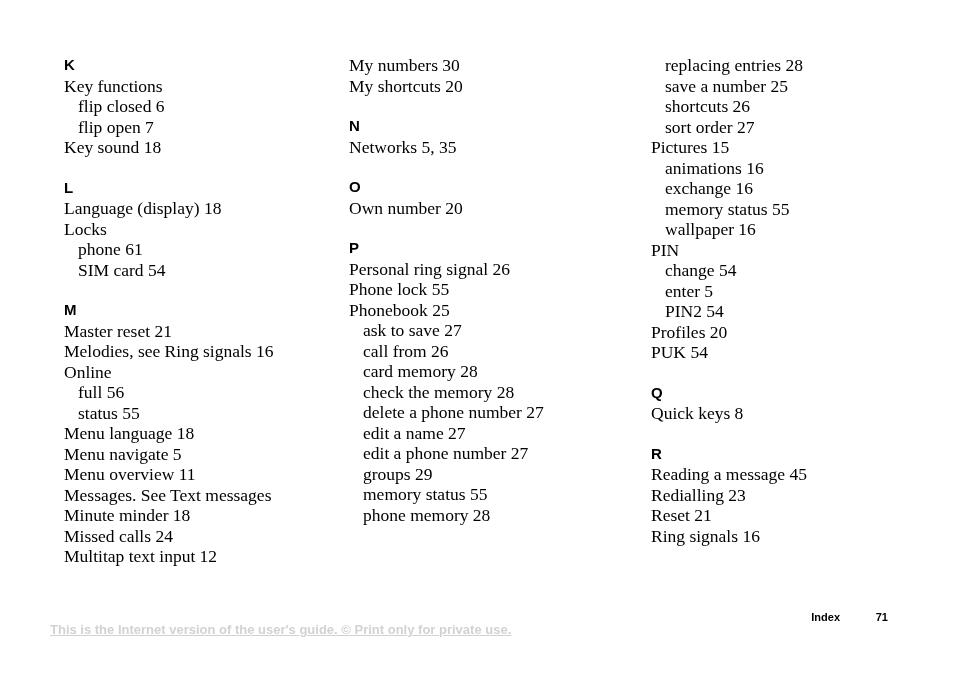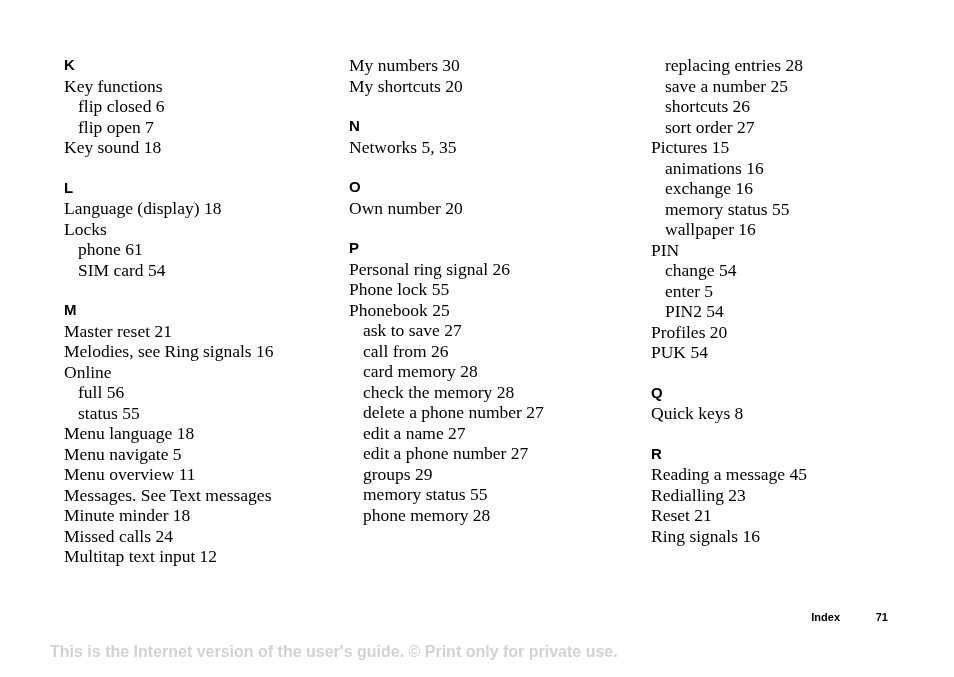--- a/index.html
+++ b/index.html
@@ -88,27 +88,28 @@
     margin-right: 28px;
   }
   .page-footer .footer-number {
     min-width: 20px;
     text-align: right;
   }
 
   .disclaimer {
     position: absolute;
     left: 50px;
-    top: 641px;
+    top: 619px;
     font-family: "Liberation Sans", sans-serif;
     font-weight: bold;
-    font-size: 16px;
+    font-size: 13px;
     line-height: 22px;
     color: #d2d2d2;
     white-space: nowrap;
+    text-decoration: underline;
   }
 </style>
 </head>
 <body>
 
 <div id="page">
 
   <div class="columns">
     <div class="column col-1">
         <div class="letter-heading">K</div>

